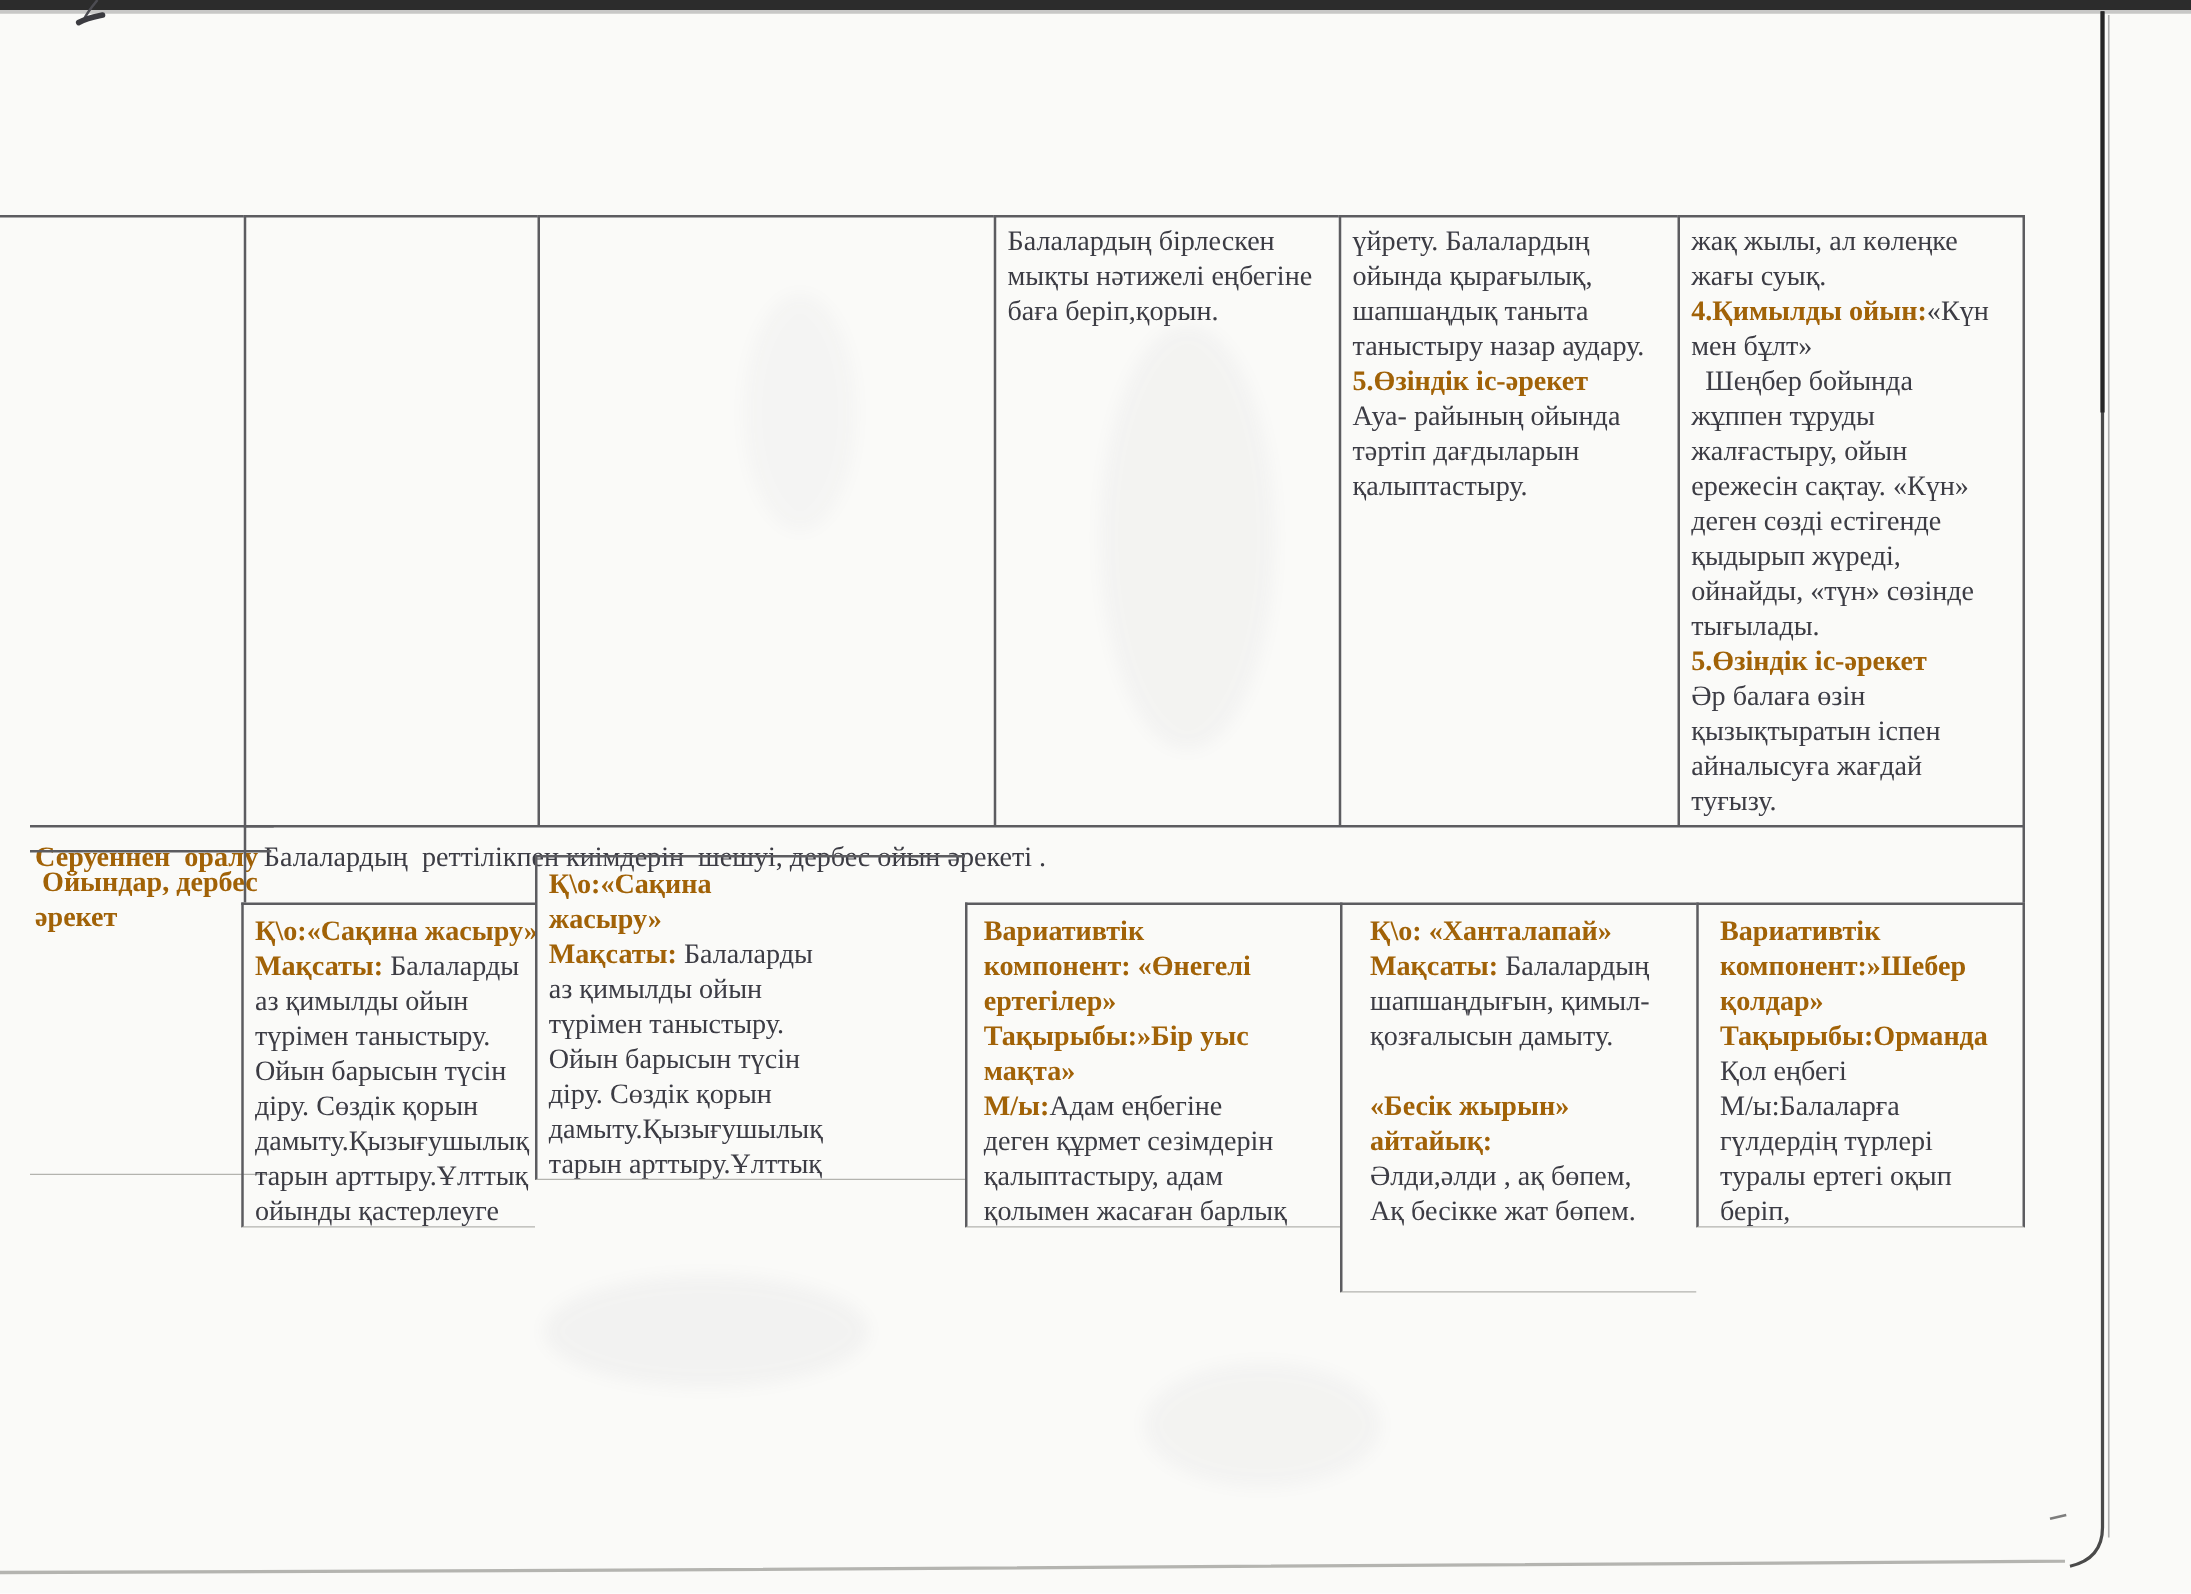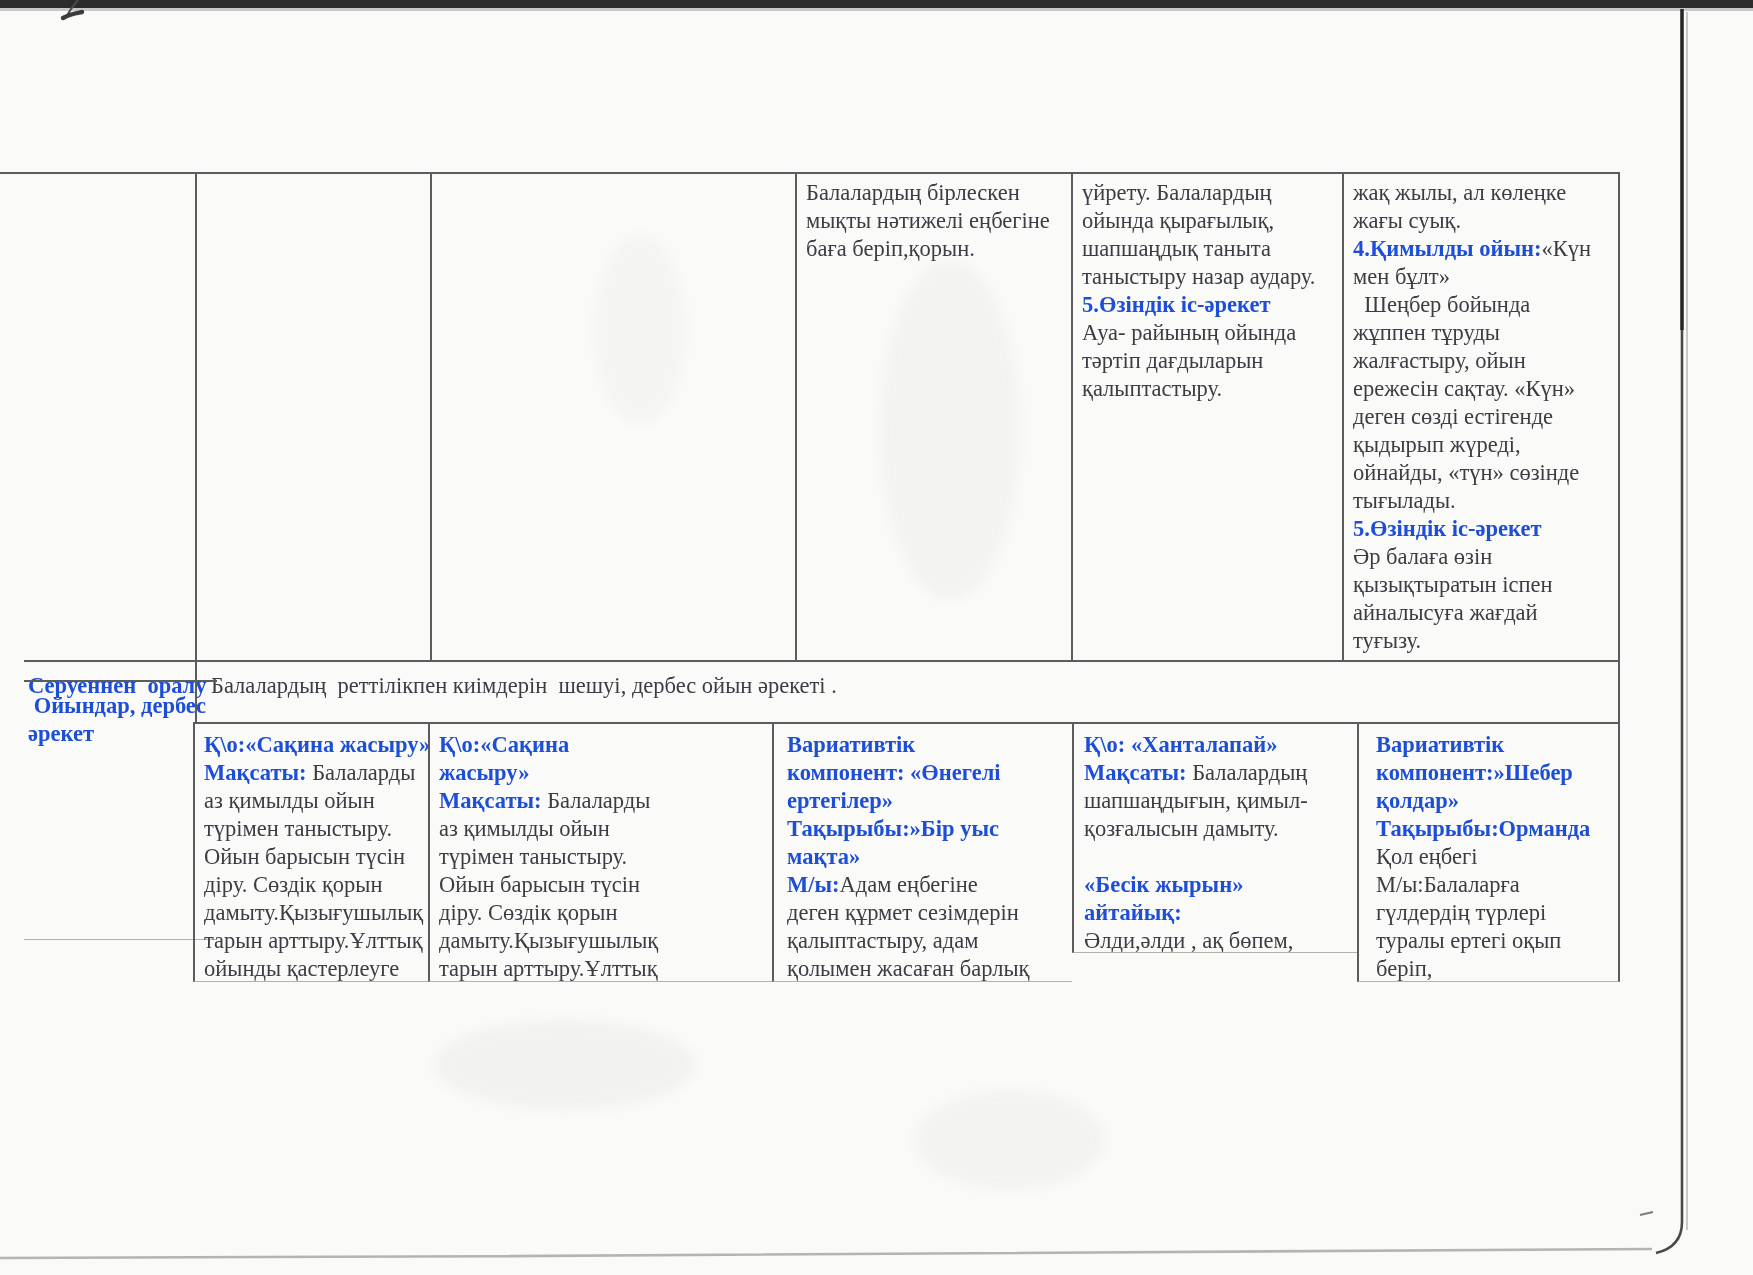--- a/index.html
+++ b/index.html
@@ -21,37 +21,37 @@
     padding:5px 3px 0 9px;
     font-size:22.5px;
   }
   .bt{border-top-width:2px;}
   .bl{border-left-width:2px;}
   .br{border-right-width:2px;}
   .bbf{border-bottom:1px solid var(--faint,#adada8);}
   .label{padding-left:4px;margin-left:24px;}
   .line{white-space:pre;line-height:28px;min-height:28px;}
   .row2 .line{line-height:30px;}
-  .b{font-weight:bold;color:#1d4ed8;}
+  .b{font-weight:bold;color:#a16207;}
   
   .a1{left:0;top:172px;width:195px;height:488px;}
   .a2{left:195px;top:172px;width:235px;height:488px;}
   .a3{left:430px;top:172px;width:365px;height:488px;}
   .a4{left:795px;top:172px;width:276px;height:488px;}
   .a5{left:1071px;top:172px;width:271px;height:488px;}
   .a6{left:1342px;top:172px;width:278px;height:488px;}
   
   .b1{left:0;top:660px;width:195px;height:62px;padding-top:9px;}
   .b2{left:195px;top:660px;width:1425px;height:62px;padding-top:9px;padding-left:14px;}
   
   .c1{left:0;top:680px;width:193px;height:260px;padding-top:10px;}
   .c2{left:193px;top:722px;width:235px;height:260px;padding-top:7px;}
-  .c3{left:428px;top:722px;width:344px;height:260px;padding-top:7px;}
+  .c3{left:428px;top:684px;width:344px;height:260px;padding-top:7px;}
   .c4{left:772px;top:722px;width:300px;height:260px;padding-top:7px;padding-left:13px;}
-  .c5{left:1072px;top:722px;width:285px;height:231px;padding-top:7px;padding-left:10px;}
+  .c5{left:1072px;top:722px;width:285px;height:312px;padding-top:7px;padding-left:22px;}
   .c6{left:1357px;top:722px;width:263px;height:260px;padding-top:7px;padding-left:17px;}
 </style>
 </head>
 <body>
 
 <div class="page">
 
   <div class="tbl">
 
     <div class="cell a1 bt"></div>

